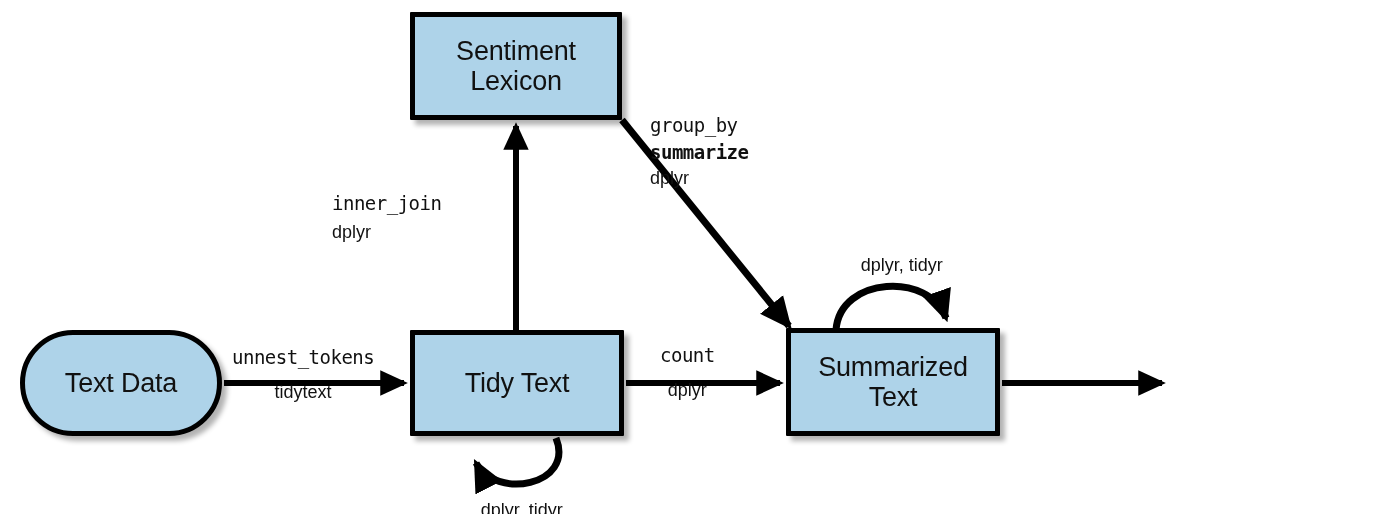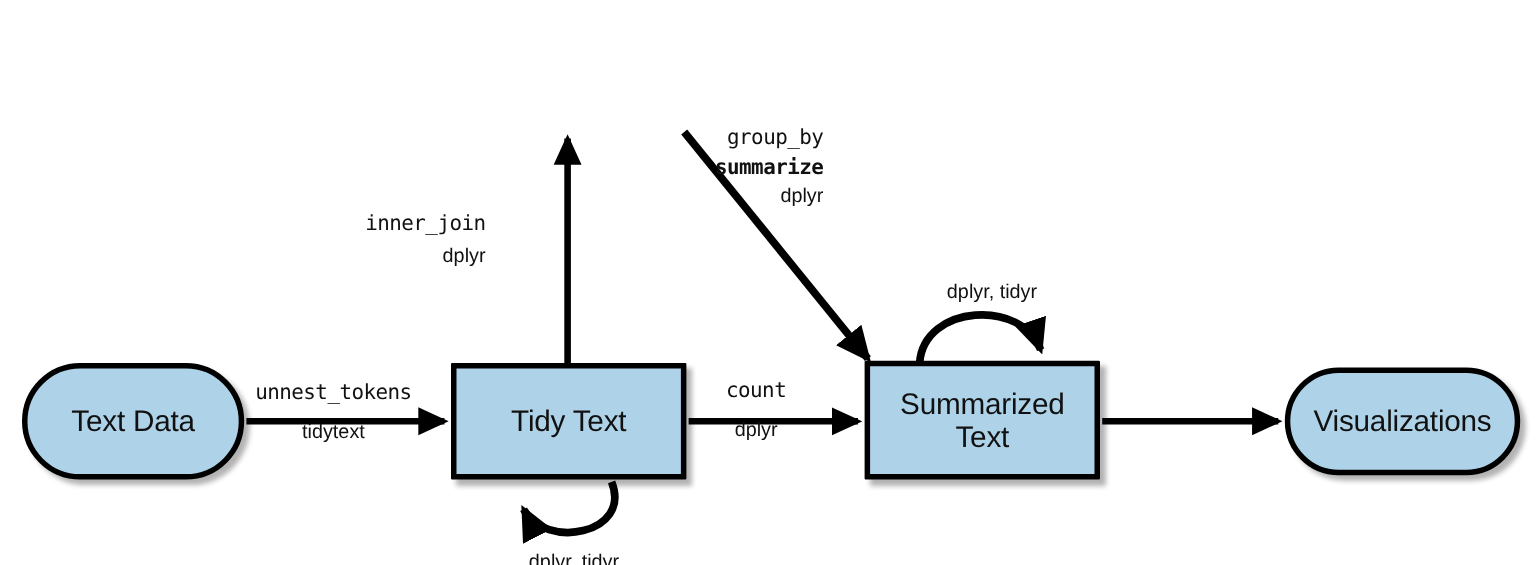--- a/index.html
+++ b/index.html
@@ -65,21 +65,21 @@
   .mono {
     font-family: "DejaVu Sans Mono", monospace;
     font-size: 19px;
     letter-spacing: -0.5px;
   }
   .sans {
     font-family: "Liberation Sans", sans-serif;
     font-size: 18px;
   }
   .stack { display: flex; flex-direction: column; }
-  .ar { align-items: flex-end; }
+  .ar { }
   .ac { align-items: center; }
 
   #lbl-unnest { left: 232px; top: 346px; }
   #lbl-unnest .sans { text-align: center; }
   #lbl-count  { left: 660px; top: 344px; }
   #lbl-innerjoin { left: 332px; top: 192px; }
   #lbl-groupby { left: 650px; top: 114px; }
   #lbl-ggplot2 { left: 1037px; top: 349px; }
   #lbl-loop-tidy { left: 463px; top: 482px; }
   #lbl-loop-summ { left: 843px; top: 237px; }
@@ -111,33 +111,34 @@
 
     <path d="M 556 438 C 575 486 495 500 476 463" fill="none" stroke="#000000" stroke-width="7" marker-end="url(#arrow)"></path>
 
     <path d="M 836 330 C 840 276 930 272 946 318" fill="none" stroke="#000000" stroke-width="7" marker-end="url(#arrow)"></path>
   </svg>
 
   <div class="node stadium" id="node-text-data">
     <span class="label">Text Data</span>
   </div>
 
+  <div class="node rect" id="node-sentiment">
+    <span class="label">Sentiment
+Lexicon</span>
+  </div>
 
   <div class="node rect" id="node-tidy">
     <span class="label">Tidy Text</span>
   </div>
 
   <div class="node rect" id="node-summarized">
     <span class="label">Summarized
 Text</span>
   </div>
 
-  <div class="node stadium" id="node-visualizations">
-    <span class="label">Visualizations</span>
-  </div>
 
   <div class="edge-label stack ac" id="lbl-unnest">
     <span class="mono">unnest_tokens</span>
     <span class="sans" style="margin-top:14px;">tidytext</span>
   </div>
 
   <div class="edge-label stack ac" id="lbl-count">
     <span class="mono">count</span>
     <span class="sans" style="margin-top:14px;">dplyr</span>
   </div>

